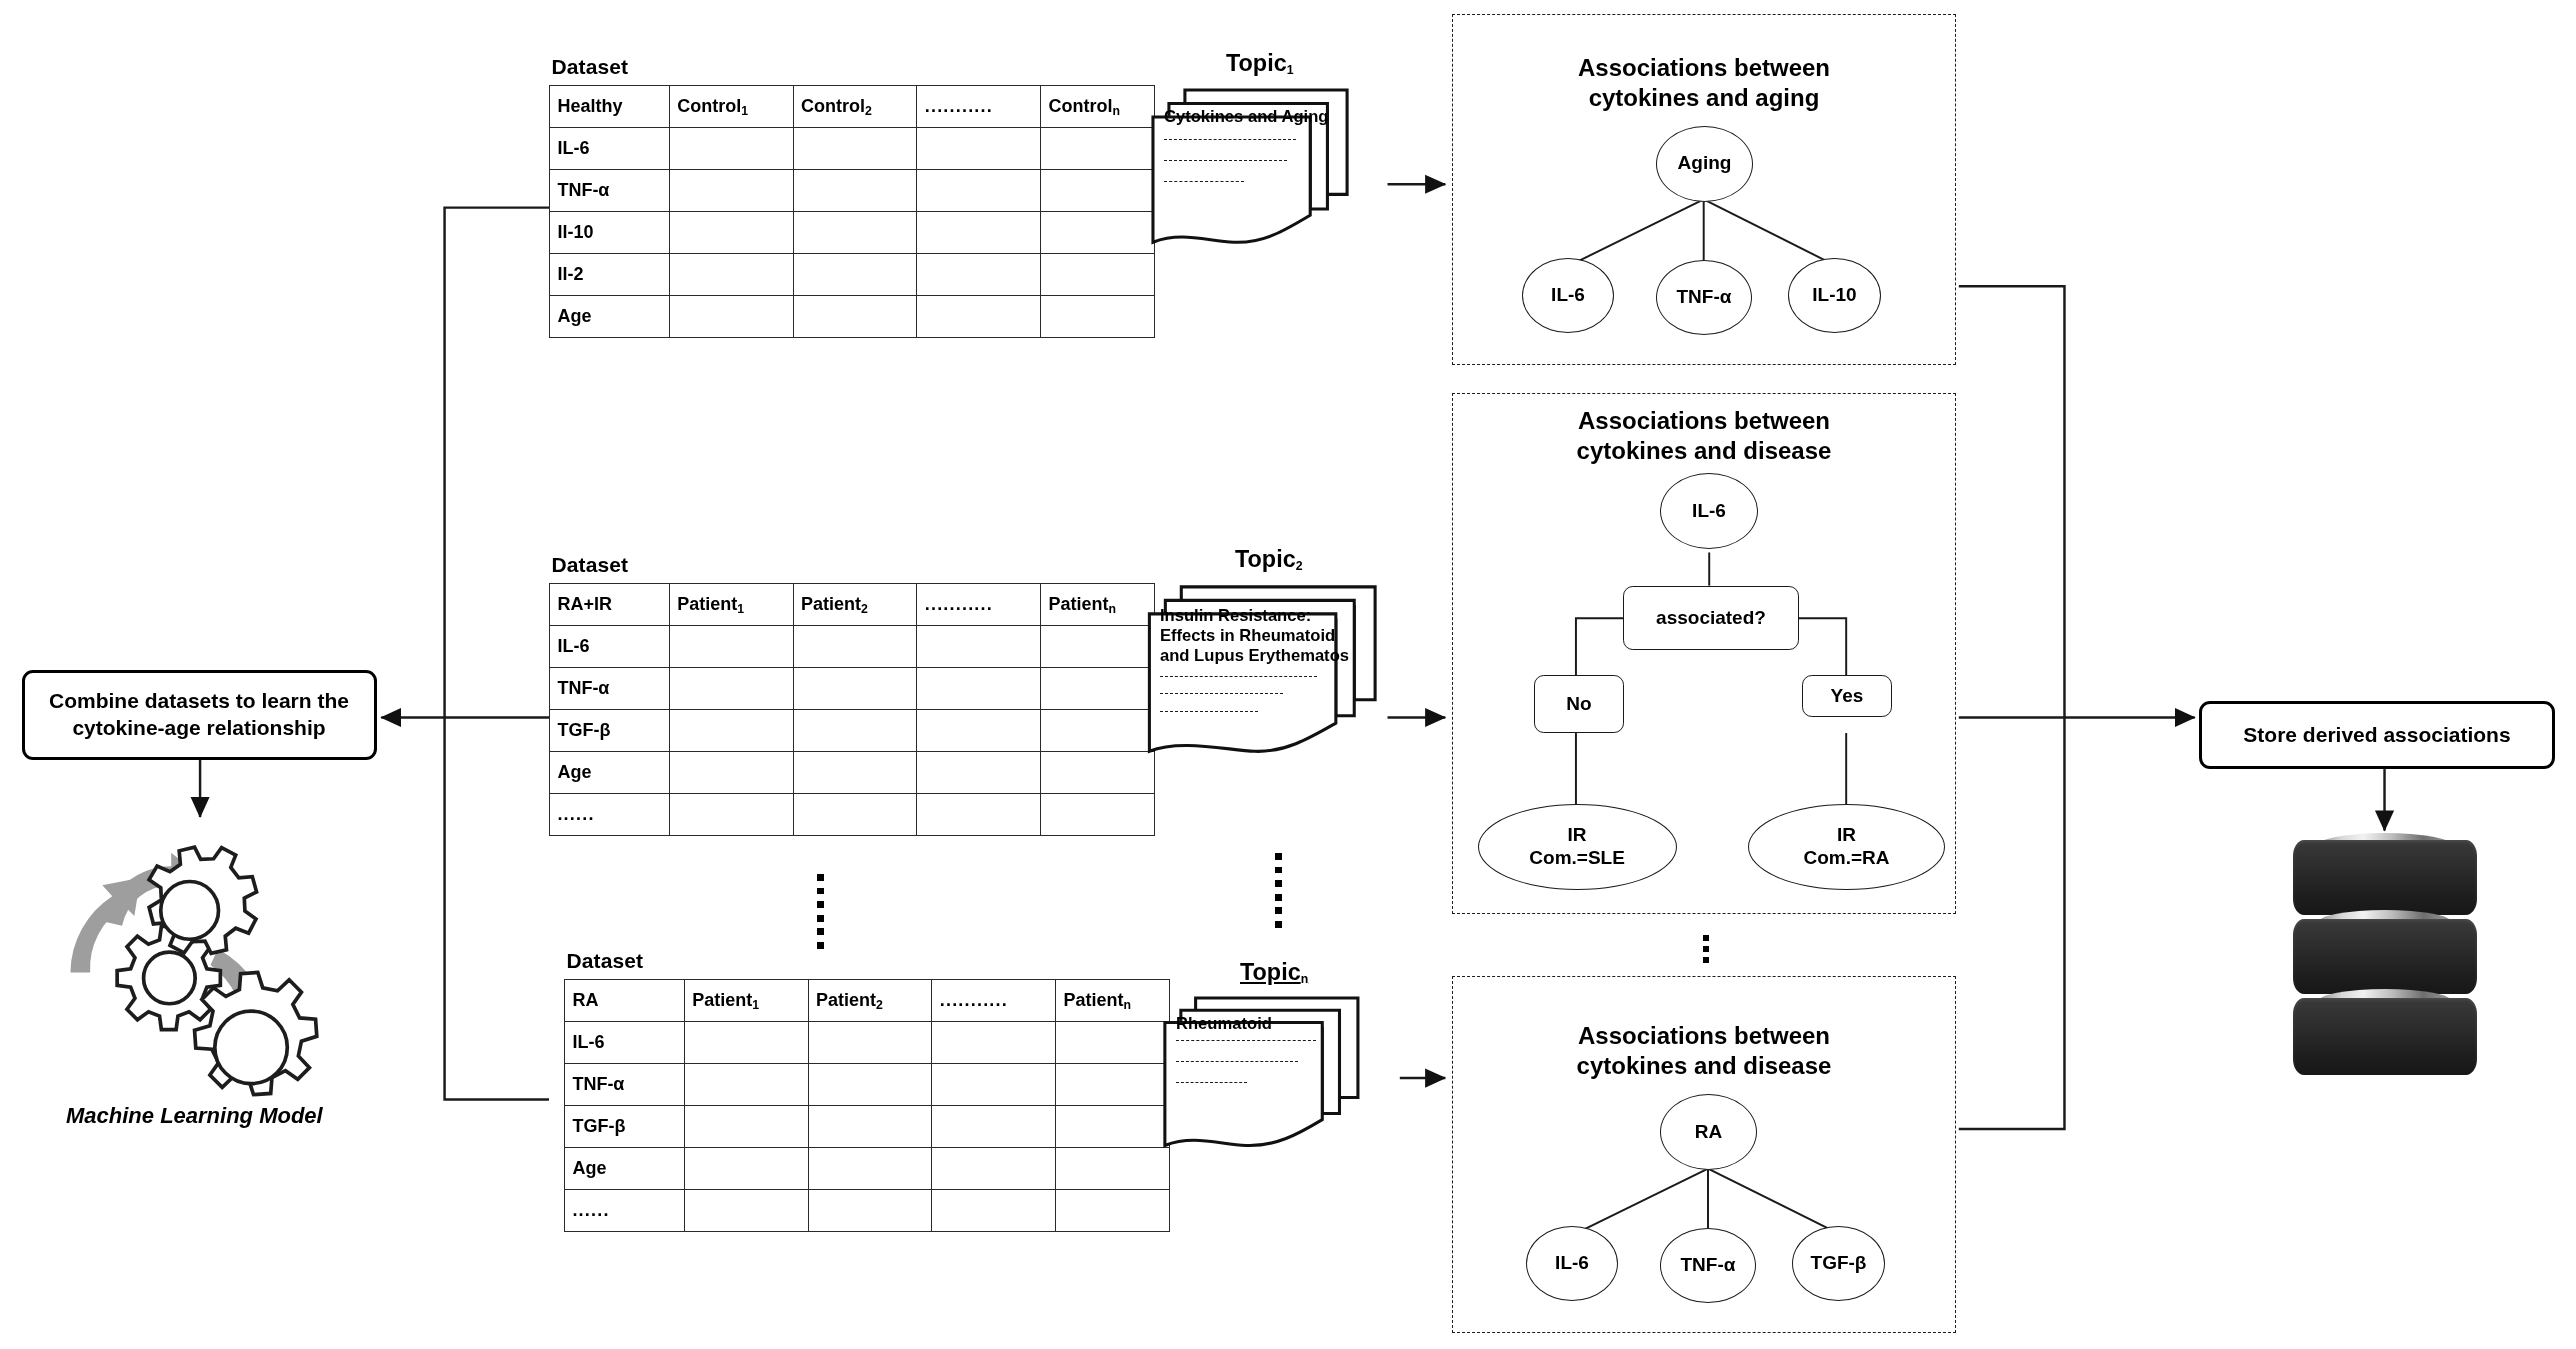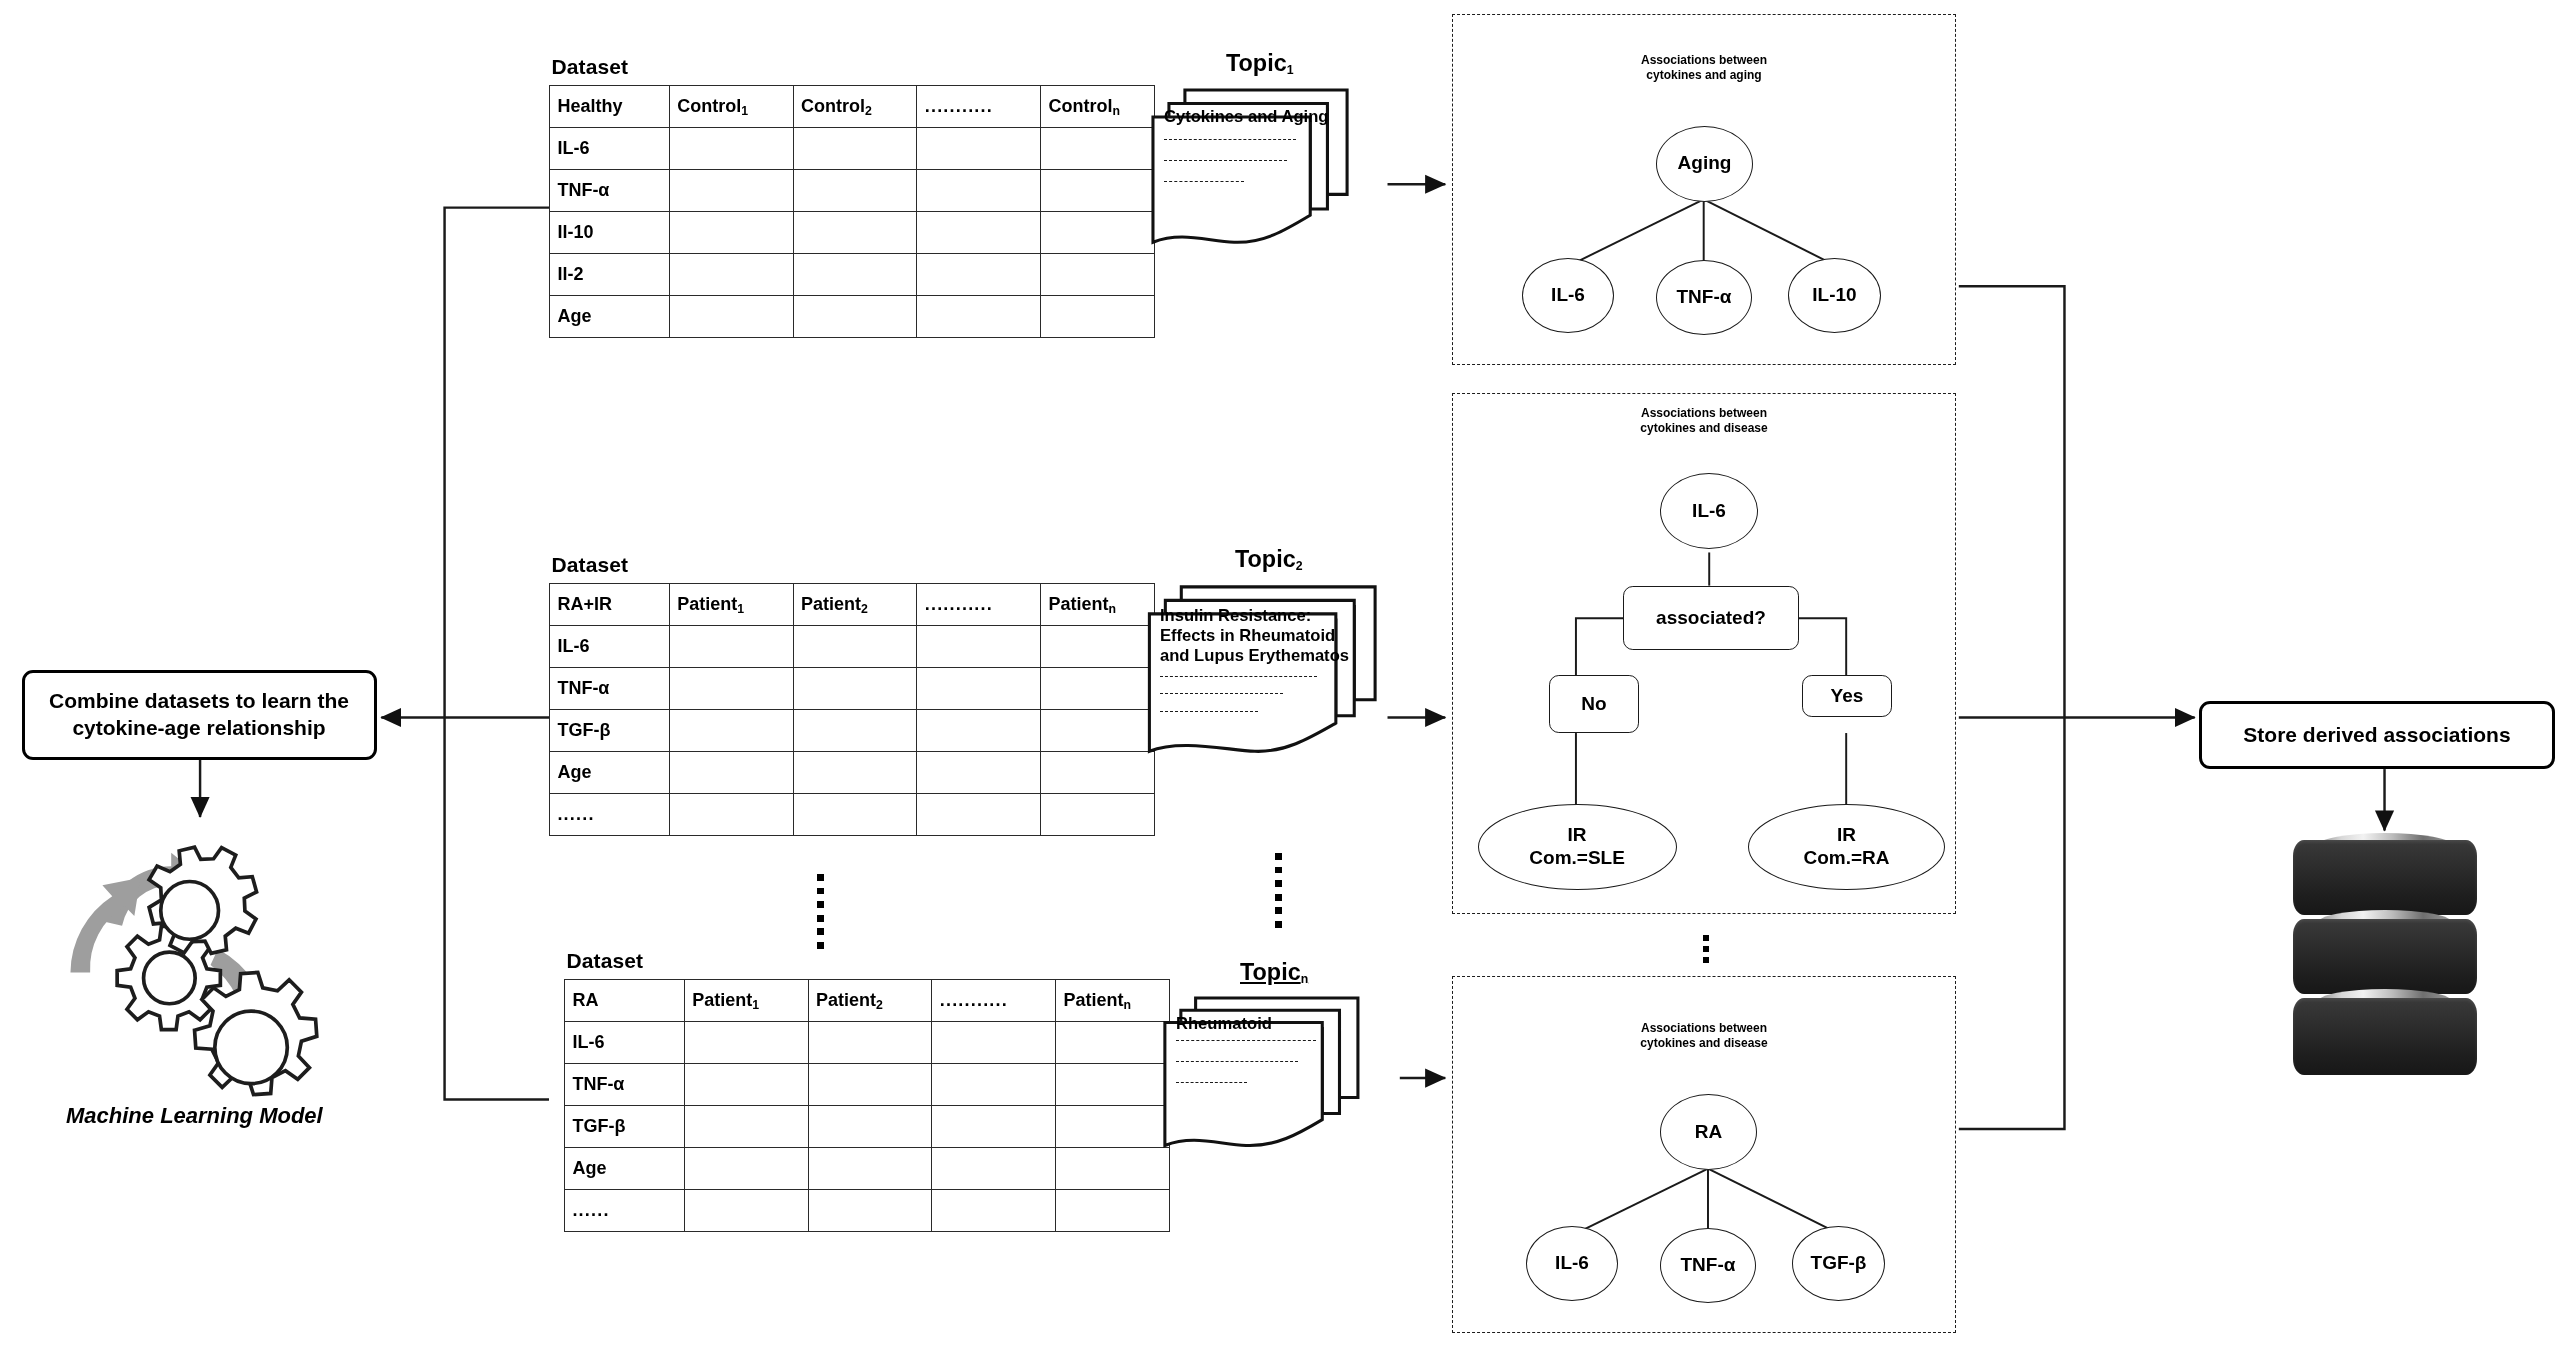--- a/index.html
+++ b/index.html
@@ -74,21 +74,21 @@
   
   .assoc-panel{
     position:absolute;
     border:1.8px dashed #1d1d1d;
     background:transparent;
   }
   .assoc-title{
     position:absolute;
     left:0;right:0;
     text-align:center;
-    font-size:12px;
+    font-size:24px;
     font-weight:bold;
     line-height:1.25;
     color:#000;
   }
   .node-ellipse{
     position:absolute;
     border:1.8px solid #1a1a1a;
     border-radius:50%;
     background:#fff;
     display:flex;align-items:center;justify-content:center;
@@ -482,21 +482,21 @@
 
         <path d="M563,365 L640,365 L640,460"></path>
 
         <path d="M200,552 L200,670"></path>
 
         <path d="M640,552 L640,670"></path>
       </g>
     </svg>
     <div class="node-ellipse" style="left:207px;top:79px;width:98px;height:76px;">IL-6</div>
     <div class="node-rect" style="left:170px;top:192px;width:176px;height:64px;">associated?</div>
-    <div class="node-rect" style="left:81px;top:281px;width:90px;height:58px;margin-left:15px;">No</div>
+    <div class="node-rect" style="left:81px;top:281px;width:90px;height:58px;">No</div>
     <div class="node-rect" style="left:349px;top:281px;width:90px;height:42px;">Yes</div>
     <div class="node-ellipse" style="left:24.6px;top:410px;width:199px;height:86px;white-space:pre-line;">IR
 Com.=SLE</div>
     <div class="node-ellipse" style="left:295px;top:410px;width:197px;height:86px;white-space:pre-line;">IR
 Com.=RA</div>
   </div>
 
   <div class="assoc-panel" style="left:1452px;top:976px;width:502px;height:355px;">
     <div class="assoc-title" style="top:44px;white-space:pre-line;">Associations between
 cytokines and disease</div>

